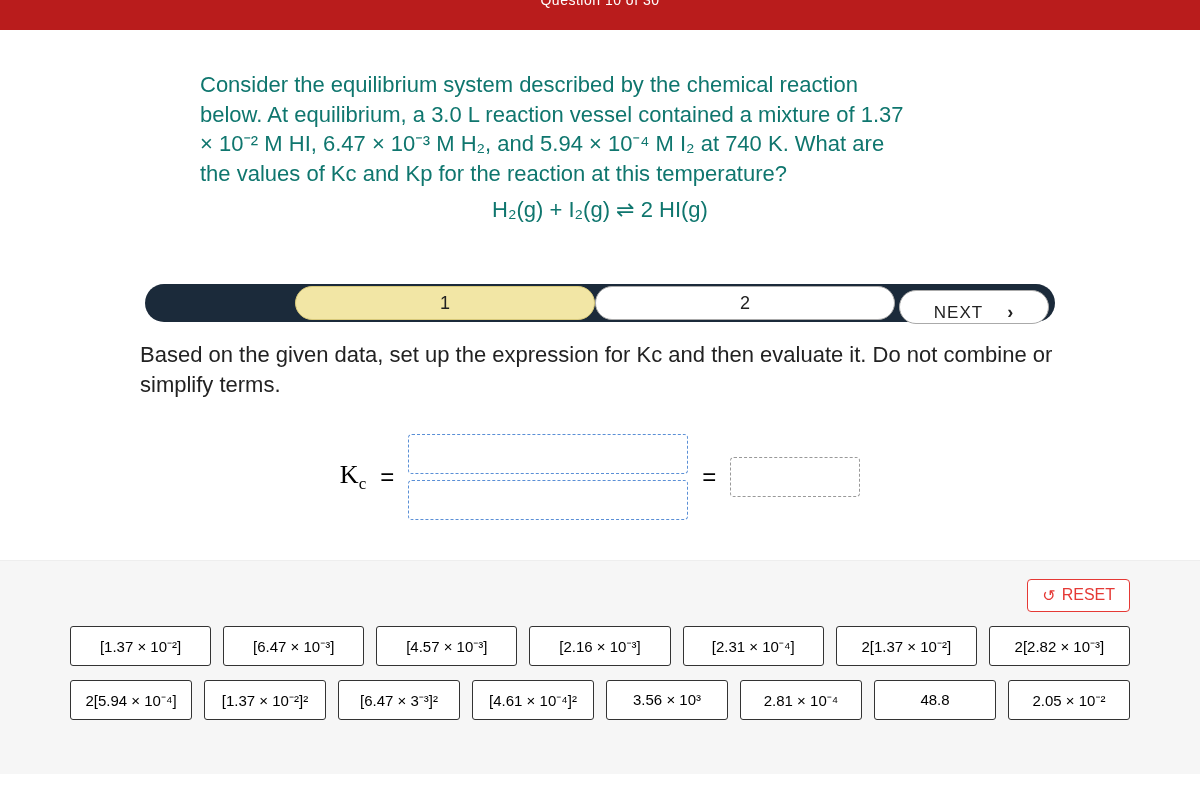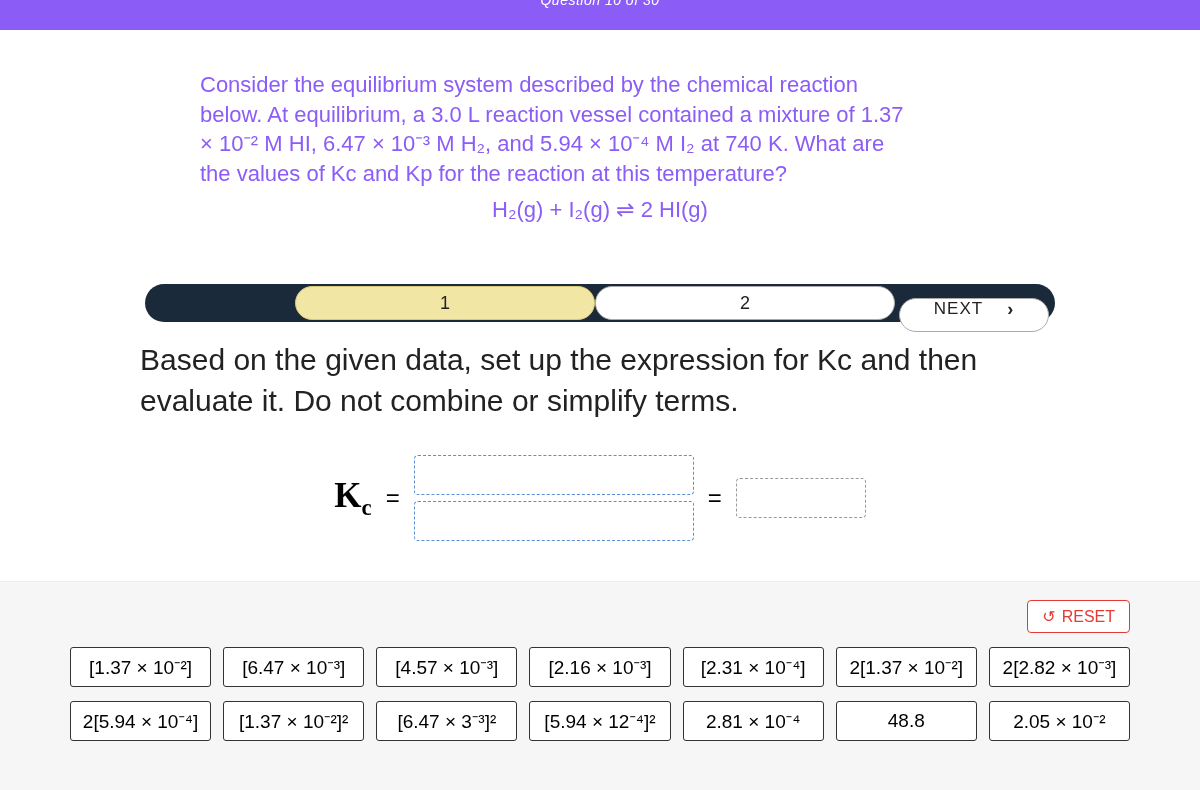--- a/index.html
+++ b/index.html
@@ -4,41 +4,40 @@
 <style>
   * { box-sizing: border-box; margin: 0; padding: 0; }
   body {
     font-family: Arial, Helvetica, sans-serif;
     background: #fff;
     width: 1200px;
     height: 790px;
     overflow: hidden;
   }
   .red-bar {
-    background: #8b5cf6;
+    background: #b91c1c;
     height: 30px;
     width: 100%;
     color: #fff;
     text-align: center;
     font-size: 14px;
     line-height: 12px;
     overflow: hidden;
     position: relative;
-    font-style: italic;
   }
   .red-bar span {
     position: relative;
     top: -6px;
     letter-spacing: 0.5px;
   }
   .question-body {
     padding: 40px 200px 30px 200px;
     font-size: 22px;
     line-height: 1.35;
-    color: #8b5cf6;
+    color: #0f766e;
   }
   .equation-line {
     text-align: center;
     font-size: 22px;
     margin-top: 6px;
   }
   sub { font-size: 0.7em; vertical-align: sub; }
 
   
   .stepper-wrap {
@@ -75,56 +74,55 @@
   }
   .step-2 {
     left: 450px;
     width: 300px;
     background: #fff;
     color: #222;
     border: 1px solid #aaa;
   }
   .step-next {
     right: 6px;
-    top: 14px;
+    top: 6px;
     height: 34px;
     width: 150px;
     border-radius: 17px;
     background: #fff;
     color: #222;
     border: 1px solid #aaa;
     display: flex;
-    align-items: flex-start;
+    align-items: flex-end;
     justify-content: center;
     font-size: 17px;
     letter-spacing: 1px;
     position: absolute;
     gap: 24px;
     cursor: pointer;
   }
 
   .instruction {
-    font-size: 30px;
+    font-size: 22px;
     padding: 0 140px;
     line-height: 1.35;
     color: #222;
   }
 
   
   .kc-area {
     display: flex;
     align-items: center;
     justify-content: center;
     gap: 14px;
     margin: 34px 0 40px 0;
   }
   .kc-label {
-    font-size: 35px;
+    font-size: 26px;
     font-family: "Times New Roman", serif;
-    font-weight: bold;
   }
   .kc-label sub { font-size: 0.65em; }
   .eq-sign { font-size: 24px; }
   .fraction {
     display: flex;
     flex-direction: column;
     align-items: stretch;
     gap: 6px;
   }
   .drop-slot {
@@ -171,21 +169,21 @@
   }
   .tile {
     flex: 1;
     background: #fff;
     border: 1px solid #333;
     border-radius: 3px;
     height: 40px;
     display: flex;
     align-items: center;
     justify-content: center;
-    font-size: 19px;
+    font-size: 15px;
     cursor: grab;
     white-space: nowrap;
     padding: 0 4px;
   }
   .chevron { font-size: 18px; font-weight: bold; }
 </style>
 </head>
 <body>
 
 <div class="red-bar">
@@ -239,18 +237,19 @@
     <div class="tile">[4.57 × 10⁻³]</div>
     <div class="tile">[2.16 × 10⁻³]</div>
     <div class="tile">[2.31 × 10⁻⁴]</div>
     <div class="tile">2[1.37 × 10⁻²]</div>
     <div class="tile">2[2.82 × 10⁻³]</div>
   </div>
   <div class="tile-row">
     <div class="tile">2[5.94 × 10⁻⁴]</div>
     <div class="tile">[1.37 × 10⁻²]²</div>
     <div class="tile">[6.47 × 3⁻³]²</div>
-    <div class="tile">[5.94 × 12⁻⁴]²</div>
+    <div class="tile">[4.61 × 10⁻⁴]²</div>
+    <div class="tile">3.56 × 10³</div>
     <div class="tile">2.81 × 10⁻⁴</div>
     <div class="tile">48.8</div>
     <div class="tile">2.05 × 10⁻²</div>
   </div>
 </div>
 
 </body></html>

